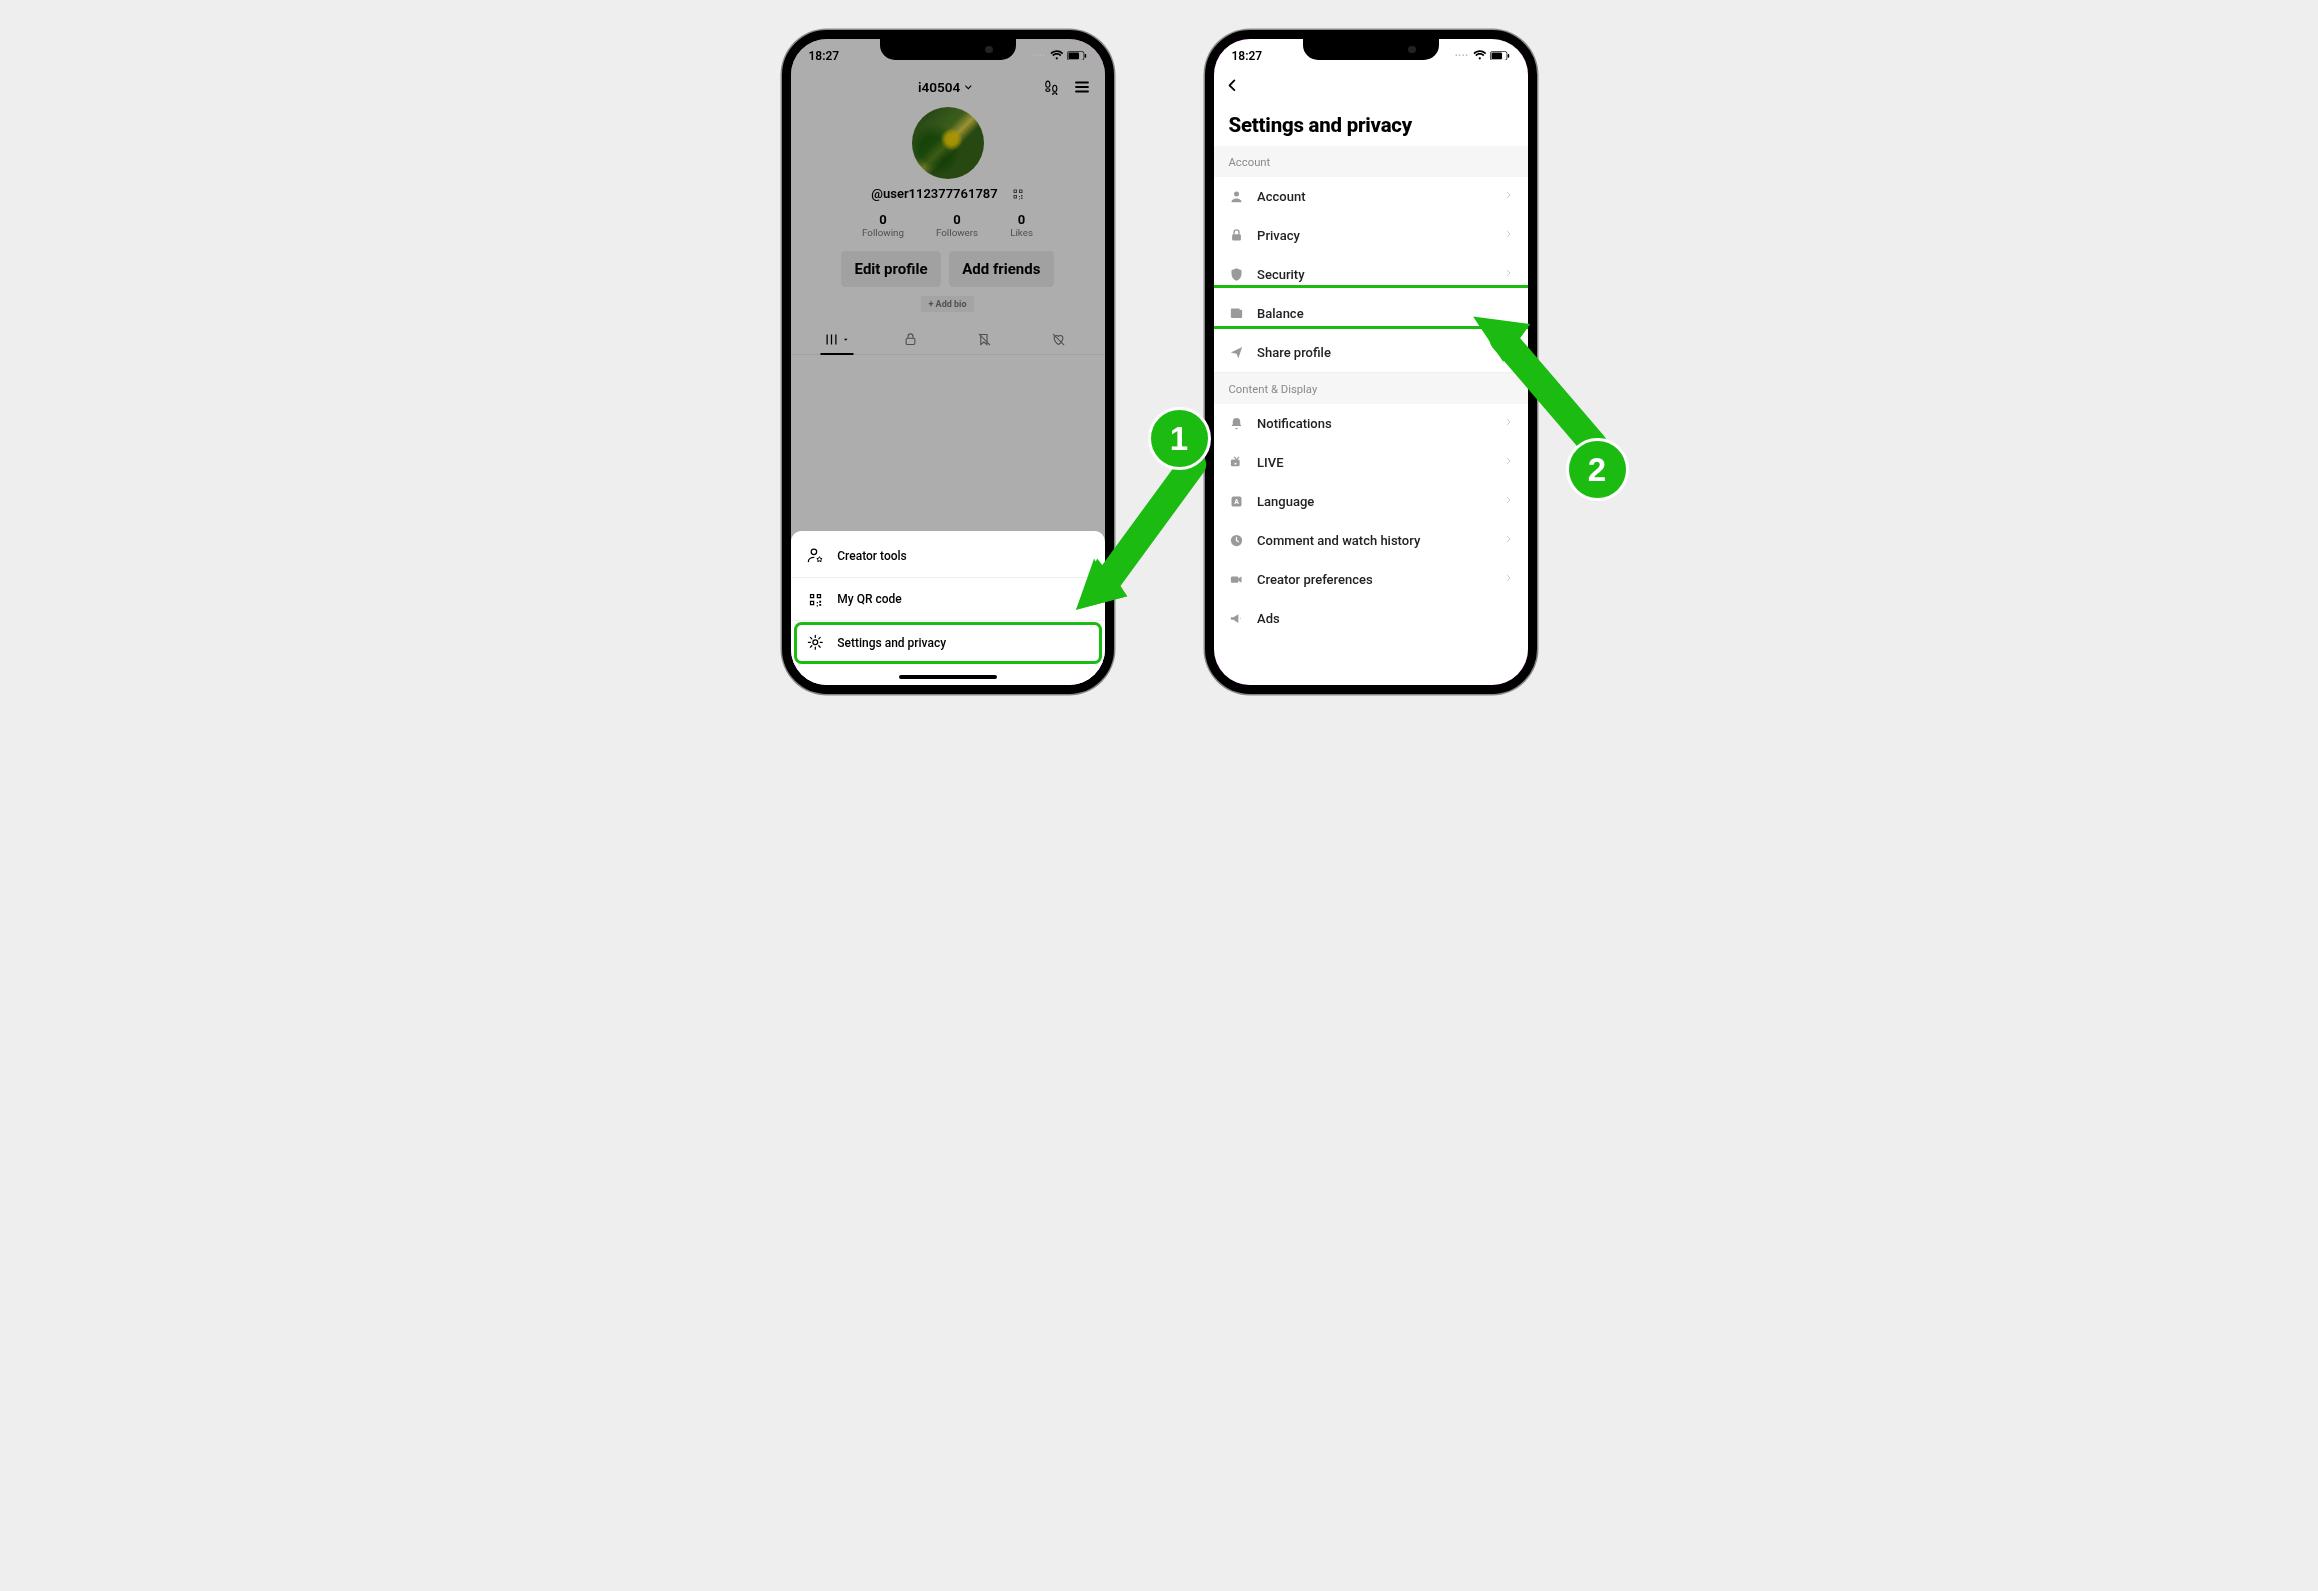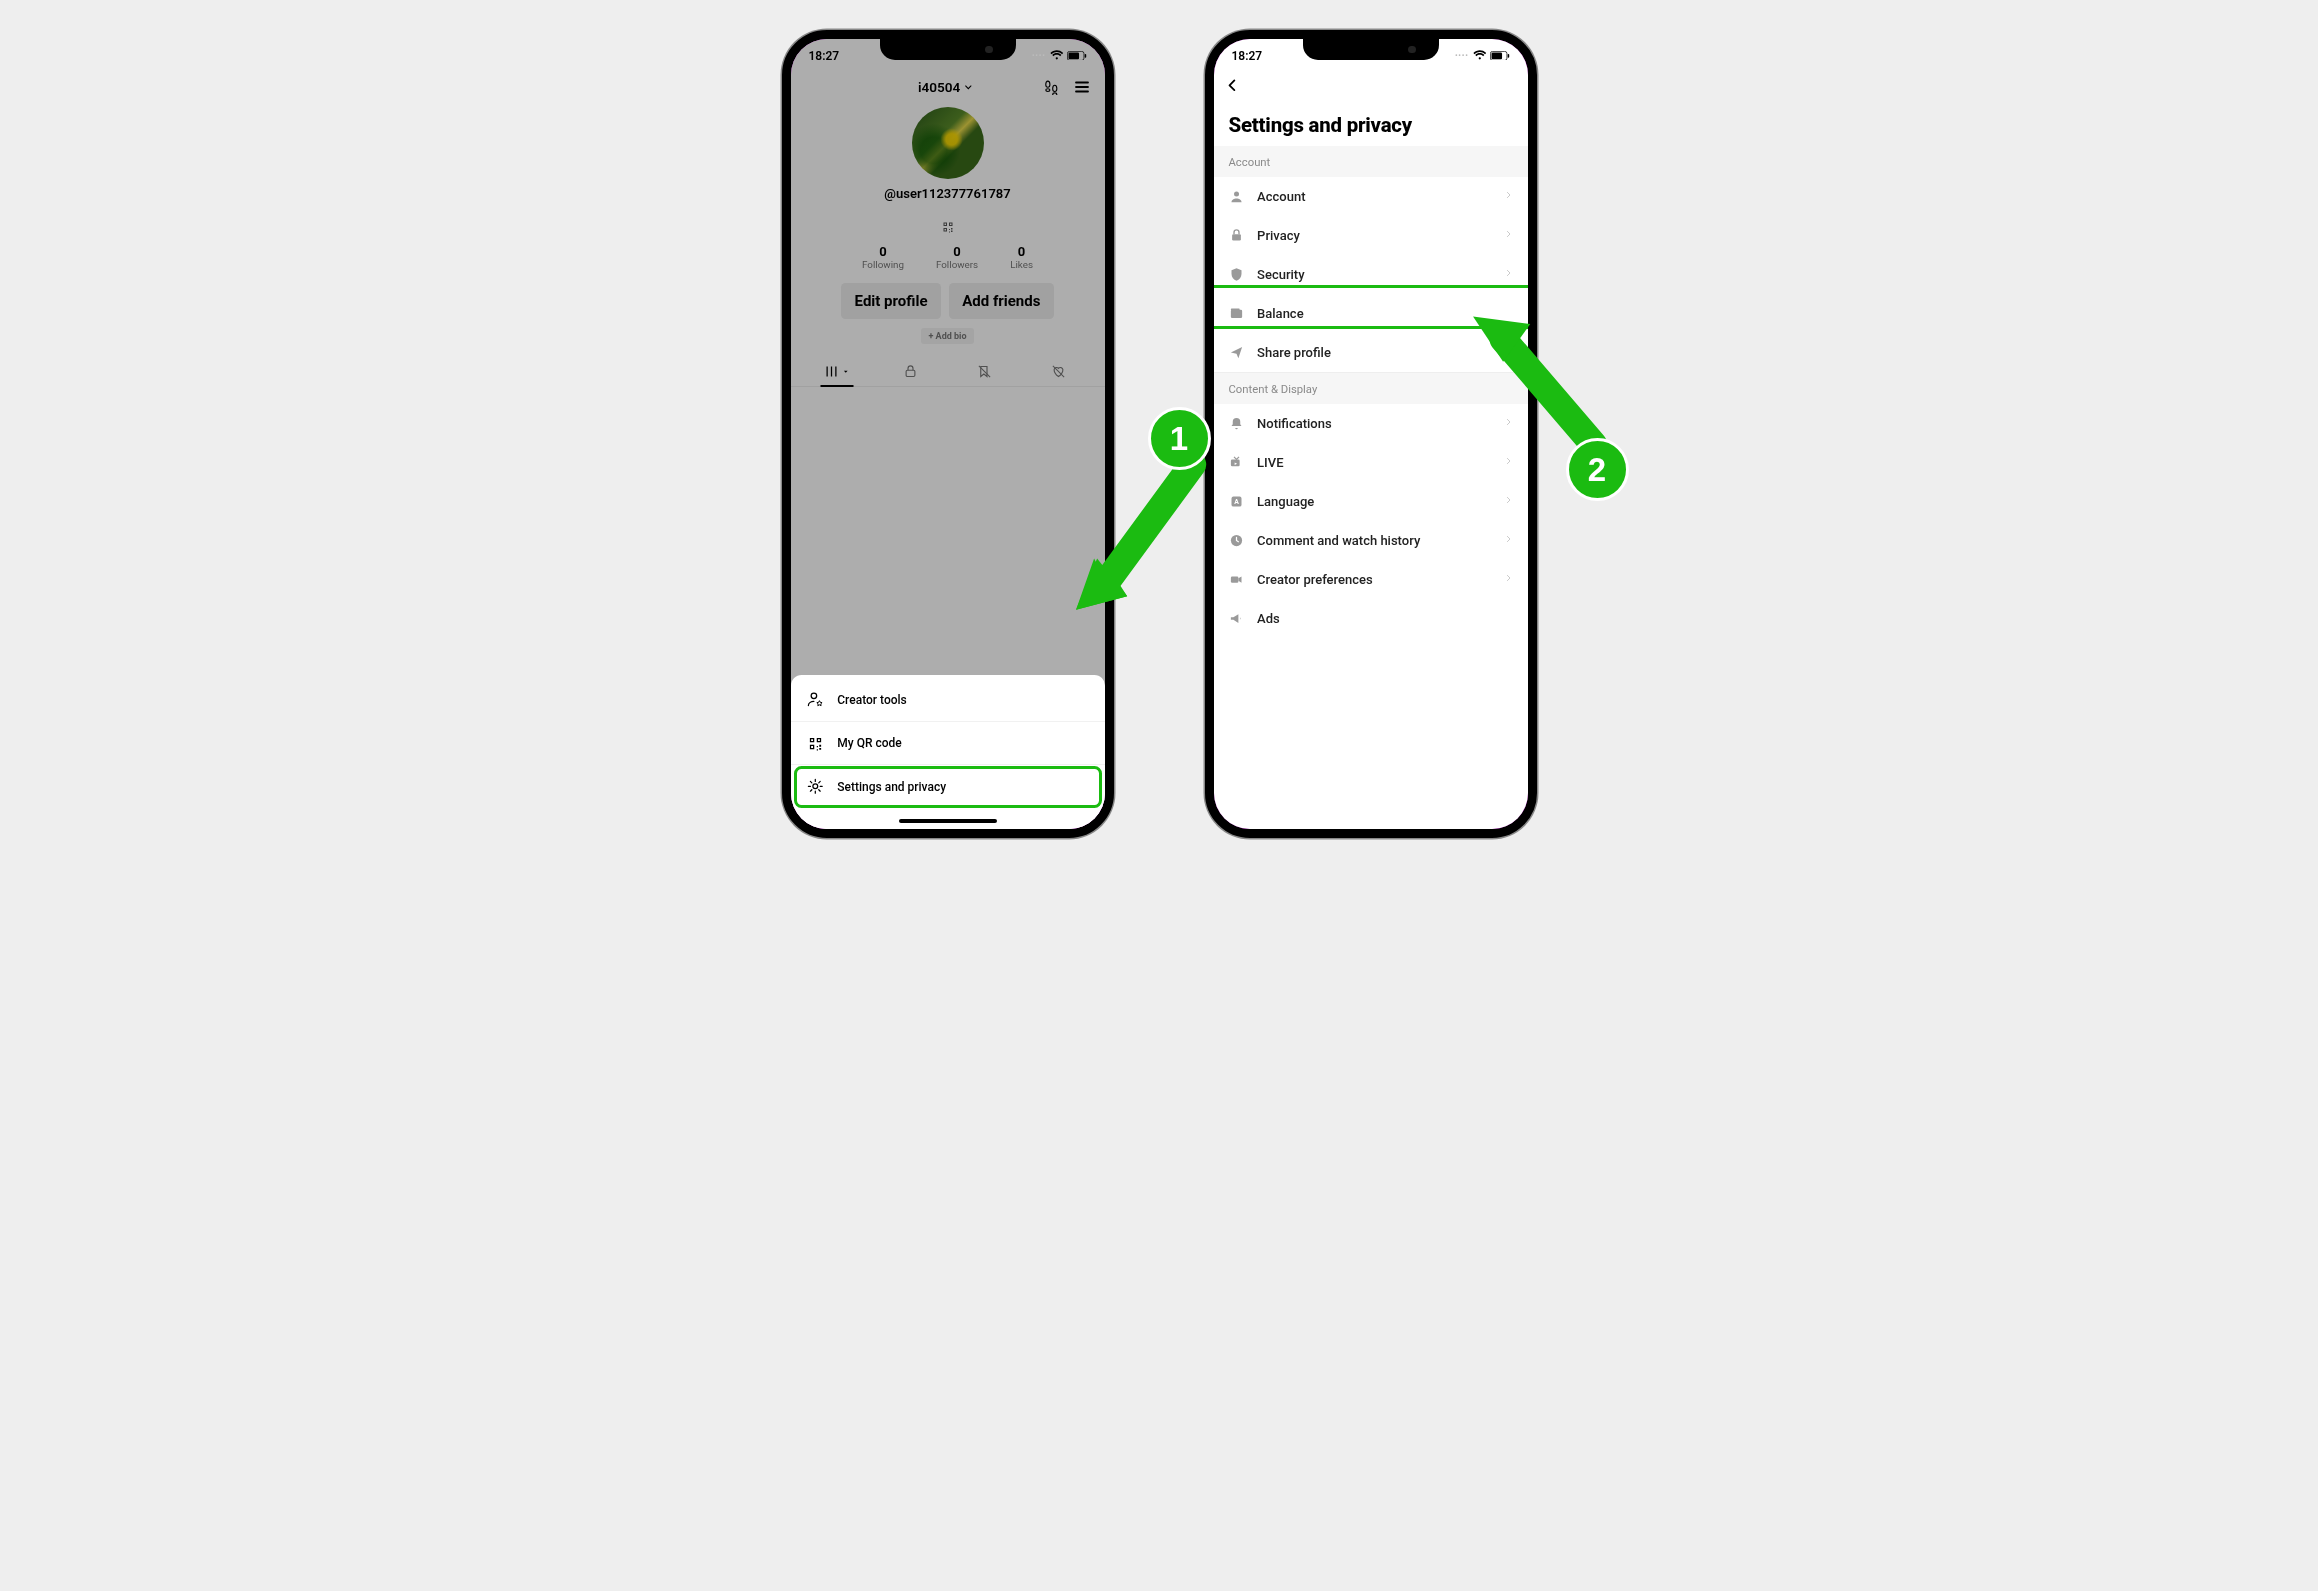--- a/index.html
+++ b/index.html
@@ -8,21 +8,21 @@
     font-family: -apple-system, BlinkMacSystemFont, "Segoe UI", Roboto, sans-serif;
     display: flex;
     justify-content: center;
     gap: 91px;
     padding: 30px 15px;
     min-height: 100vh;
   }
   .phone-wrapper { position: relative; }
   .phone {
     width: 332px;
-    height: 808px;
+    height: 664px;
     background: #a21caf;
     border: 9px solid #000;
     border-radius: 45px;
     position: relative;
     overflow: hidden;
     box-shadow: 0 0 0 1.5px #888;
   }
   .notch {
     position: absolute;
     top: 0; left: 50%;
@@ -98,21 +98,21 @@
     width: 72px; height: 72px; border-radius: 50%;
     margin: 7.5px auto;
     background: linear-gradient(135deg,#2a5a1a,#5a8a2a 40%,#e6d84a 50%,#3a6a1a 60%);
     position: relative; overflow: hidden;
   }
   .avatar::after{
     content:""; position:absolute; inset:0;
     background: radial-gradient(circle at 55% 45%, rgba(255,220,0,0.9) 0 10%, transparent 20%),
                 radial-gradient(circle at 30% 60%, rgba(0,80,0,0.6) 0 20%, transparent 40%);
   }
-  .username-row { text-align:center; font-weight:600; font-size:13px; display:flex; justify-content:center; gap:20px; align-items:center;flex-direction:column;}
+  .username-row { text-align:center; font-weight:600; font-size:13px; display:flex; justify-content:center; gap:14px; align-items:center;}
   .stats-row { display:flex; justify-content:center; gap:32px; margin-top:10.6px; }
   .stat { text-align:center; }
   .stat .num { font-weight:700; font-size:13px; }
   .stat .lbl { color:#777; font-size:9.8px; }
   .btn-row { display:flex; justify-content:center; gap:7.5px; margin-top:13.6px; }
   .btn-row .btn {
     background:#ededed; border-radius:4.5px; padding:9px 13.6px; font-size:15px; font-weight:700;
   }
   .add-bio {
     text-align:center; margin-top:9px; font-size:9px; color:#777;

